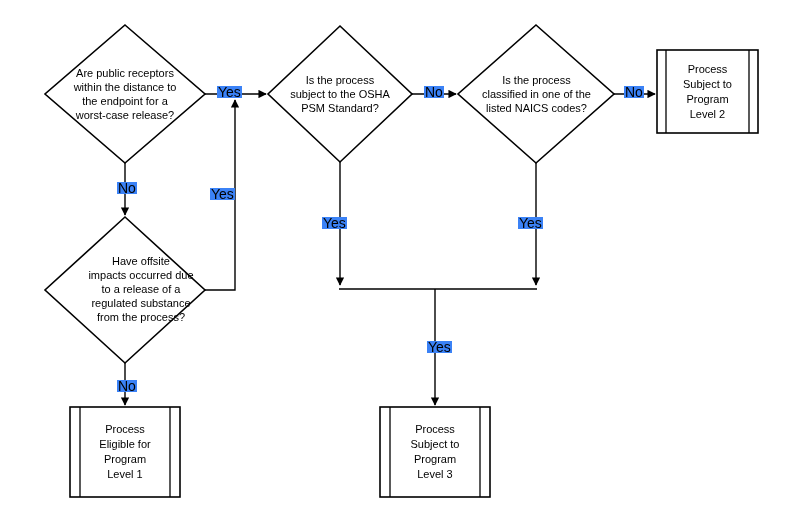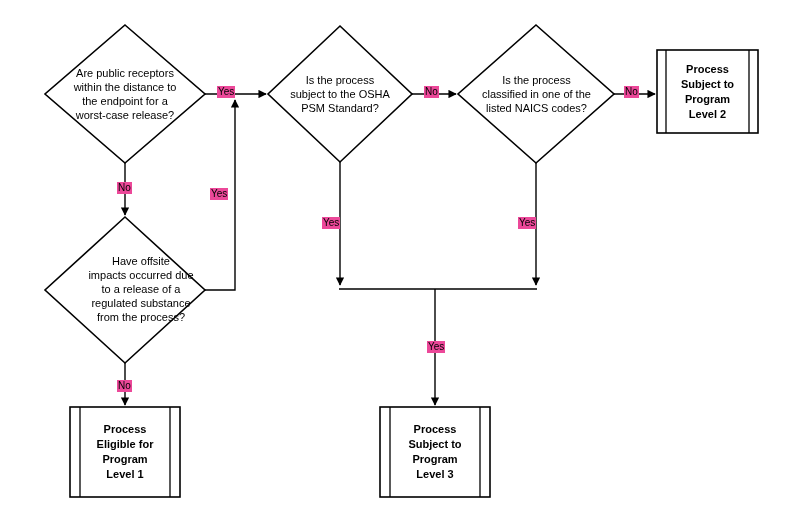--- a/index.html
+++ b/index.html
@@ -30,31 +30,31 @@
     font-family: "Liberation Sans", sans-serif;
     font-size: 11px;
     line-height: 14px;
     white-space: pre-line;
     pointer-events: none;
   }
   .diamond-label {
     font-weight: normal;
   }
   .box-label {
-    font-weight: bold;
+    font-weight: normal;
     font-size: 11px;
     line-height: 15px;
   }
   .edge-label {
     position: absolute;
     color: #000000;
     font-family: "Liberation Sans", sans-serif;
-    font-size: 10px;
+    font-size: 14px;
     line-height: 12px;
-    background: #ec4899;
+    background: #3b82f6;
     padding: 0 1px;
     text-align: left;
     white-space: nowrap;
   }
 </style>
 </head>
 <body>
 
 <div id="canvas">
 

